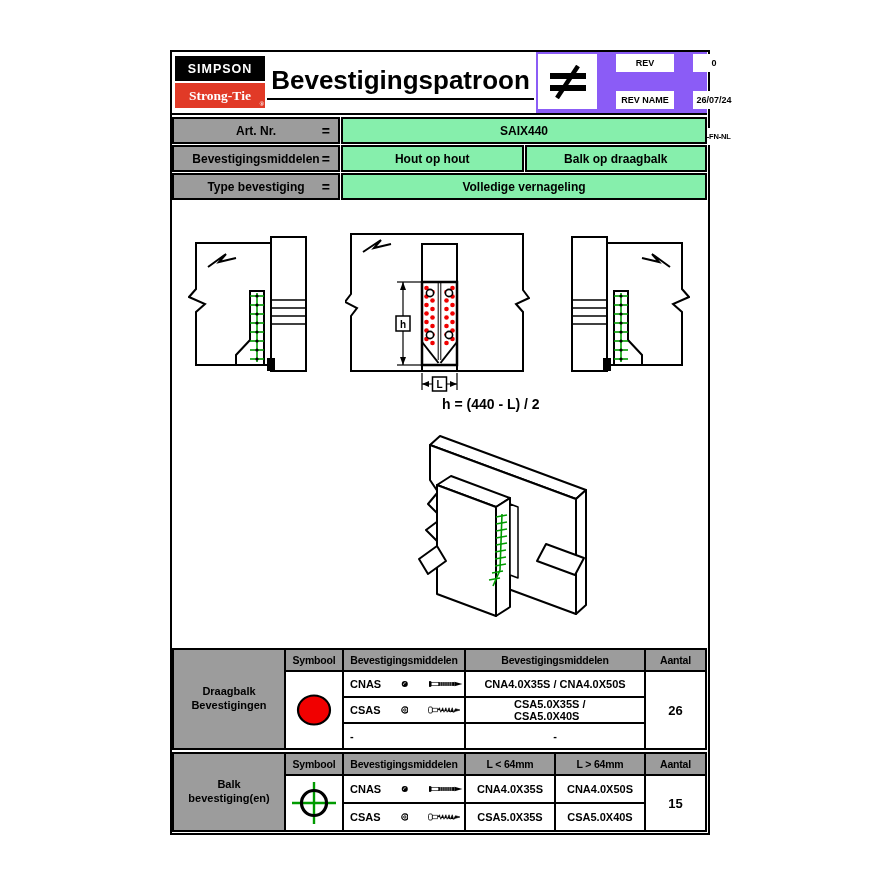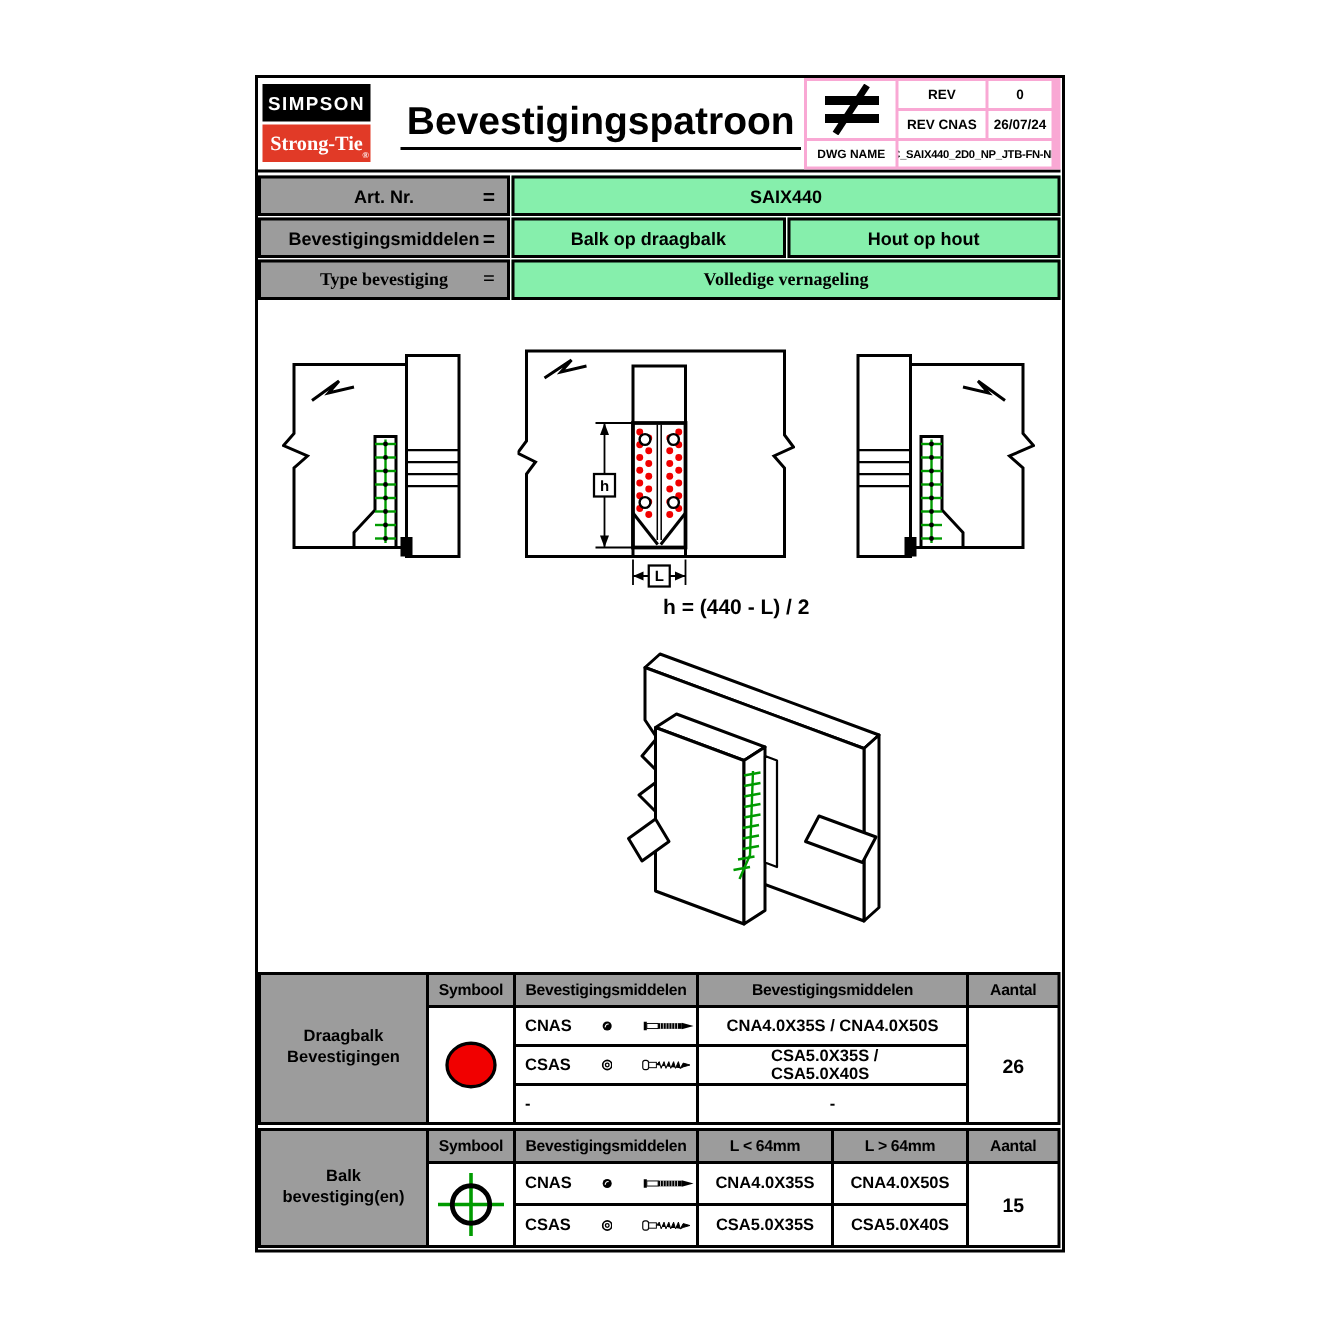--- a/index.html
+++ b/index.html
@@ -3,30 +3,30 @@
 <meta charset="utf-8">
 <style>
   html,body{margin:0;padding:0;background:#fff;width:880px;height:880px;overflow:hidden;
     font-family:"Liberation Sans",sans-serif;-webkit-font-smoothing:antialiased;}
   #canvas{position:relative;width:880px;height:880px;background:#fff;}
   #doc{position:absolute;left:170px;top:50px;width:540px;height:785px;
     border:2.5px solid #000;box-sizing:border-box;background:#fff;}
 
   
   .hdr{position:absolute;left:0;top:0;width:535px;height:63px;border-bottom:2.5px solid #000;box-sizing:border-box;}
-  .logo{position:absolute;left:3px;top:4px;width:72px;height:54px;}
+  .logo{position:absolute;left:3px;top:4px;width:90px;height:54px;}
   .logo .black{background:#000;color:#fff;font-weight:bold;font-size:12.5px;letter-spacing:1px;
     height:25px;display:flex;align-items:center;justify-content:center;}
   .logo .red{background:#e13a27;color:#fff;font-family:"Liberation Serif",serif;font-weight:bold;
     font-size:13.5px;height:25px;margin-top:2px;display:flex;align-items:center;justify-content:center;position:relative;}
   .logo .red sup{font-size:6px;position:absolute;right:1px;bottom:1px;}
   .title-wrap{position:absolute;left:96px;top:0;width:265px;height:60px;display:flex;align-items:center;justify-content:center;}
   .title{font-size:26px;font-weight:bold;border-bottom:2.5px solid #000;padding:0 4px 2px 4px;white-space:nowrap;}
-  .revblock{position:absolute;right:0;top:0;width:171px;height:61px;background:#f9a8d4;display:grid;
-    grid-template-columns:59px 58px 42px;grid-template-rows:18px 18px 17px;gap:2px;padding:2px;box-sizing:border-box;}
+  .revblock{position:absolute;right:0;top:0;width:171px;height:61px;background:#8b5cf6;display:grid;
+    grid-template-columns:59px 58px 42px;grid-template-rows:18px 18px 17px;gap:19px;padding:2px;box-sizing:border-box;}
   .revblock>div{background:#fff;display:flex;align-items:center;justify-content:center;
     font-size:9px;font-weight:bold;overflow:hidden;white-space:nowrap;}
   .neq{grid-row:1/3;grid-column:1;}
   .dwgval{grid-column:2/4;font-size:7.5px !important;letter-spacing:-0.2px;}
 
   
   .irow{position:absolute;left:0;width:535px;height:27px;display:flex;box-sizing:border-box;}
   .irow .lab{width:168px;background:#9c9c9c;border:2px solid #000;box-sizing:border-box;position:relative;
     display:flex;align-items:center;justify-content:center;font-weight:bold;font-size:12px;}
   .irow .lab .eq{position:absolute;right:8px;font-size:14px;}
@@ -71,21 +71,21 @@
     <div class="revblock">
       <div class="neq">
         <svg width="55" height="34" viewBox="0 0 55 34">
           <line x1="10" y1="11" x2="46" y2="11" stroke="#000" stroke-width="6"></line>
           <line x1="10" y1="23" x2="46" y2="23" stroke="#000" stroke-width="6"></line>
           <line x1="38" y1="1" x2="17" y2="33" stroke="#000" stroke-width="4.5"></line>
         </svg>
       </div>
       <div>REV</div>
       <div>0</div>
-      <div>REV CNAS</div>
+      <div>REV NAME</div>
       <div>26/07/24</div>
       <div style="font-size:8px;">DWG NAME</div>
       <div class="dwgval">C_SAIX440_2D0_NP_JTB-FN-NL</div>
     </div>
   </div>
 
   <div class="irow" style="top:65px;">
     <div class="lab">
           <span>Art. Nr.</span>
           <span class="eq">=</span>
@@ -93,25 +93,25 @@
     <div class="vals">
           <div class="val">SAIX440</div>
         </div>
   </div>
   <div class="irow" style="top:93px;">
     <div class="lab">
           <span>Bevestigingsmiddelen</span>
           <span class="eq">=</span>
         </div>
     <div class="vals">
+      <div class="val">Hout op hout</div>
       <div class="val">Balk op draagbalk</div>
-      <div class="val">Hout op hout</div>
-    </div>
-  </div>
-  <div class="irow" style="top:121px;font-family:Liberation Serif, serif;">
+    </div>
+  </div>
+  <div class="irow" style="top:121px;">
     <div class="lab">
           <span>Type bevestiging</span>
           <span class="eq">=</span>
         </div>
     <div class="vals">
           <div class="val">Volledige vernageling</div>
         </div>
   </div>
 
   <svg class="abs" style="left:16px;top:182px;" width="120" height="140" viewBox="0 0 120 140">

